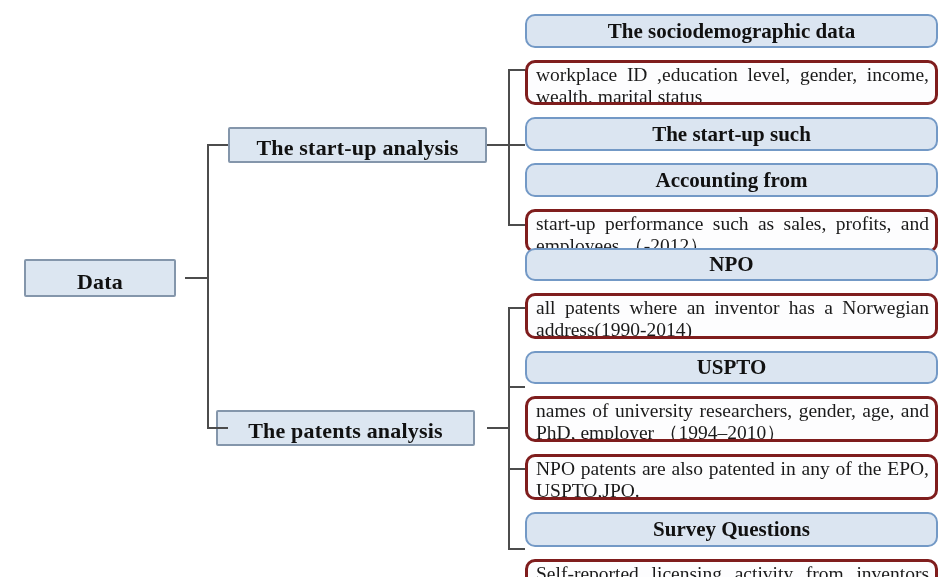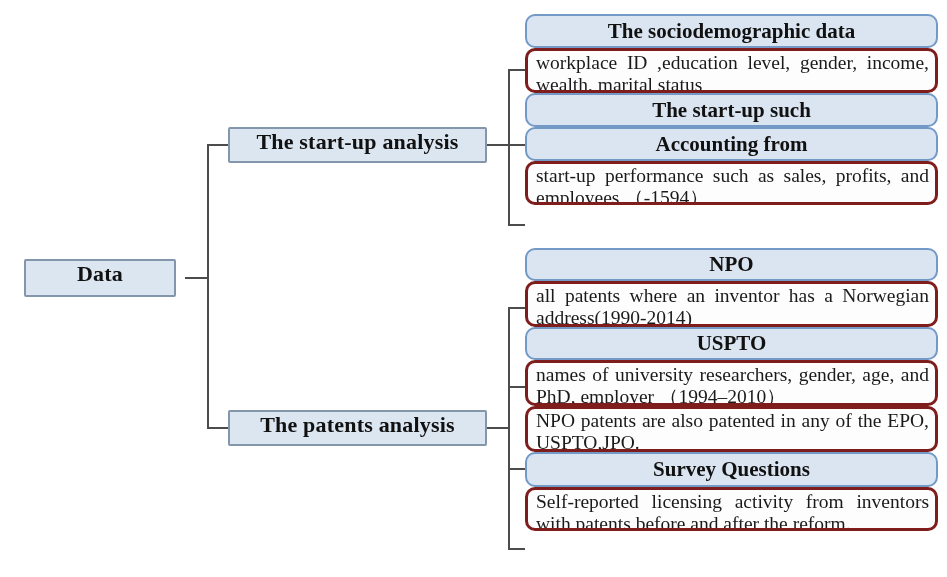--- a/index.html
+++ b/index.html
@@ -5,25 +5,25 @@
   html,body { margin:0; padding:0; background:#ffffff; }
   .stage {
     position:relative; width:947px; height:577px; background:#ffffff;
     font-family:"Liberation Serif","DejaVu Serif",serif; color:#111111;
     overflow:hidden;
   }
   
   .node {
     position:absolute; box-sizing:border-box;
     background:#dce6f1; border:2px solid #8496ab; border-radius:2px;
-    display:flex; align-items:flex-start; justify-content:center;
+    display:flex; align-items:flex-end; justify-content:center;
     font-weight:bold; font-size:22px; letter-spacing:.2px;
   }
   
-  .col { position:absolute; left:525px; width:413px; display:flex; flex-direction:column; }
+  .col { position:absolute; left:525px; width:413px; display:flex; flex-direction:column;gap:12px; }
   .hdr {
     box-sizing:border-box; background:#dbe5f1; border:2px solid #7399c6;
     border-radius:10px; display:flex; align-items:center; justify-content:center;
     font-weight:bold; font-size:21px;
   }
   .desc {
     box-sizing:border-box; background:#fdfdfe; border:3px solid #7f1d1d;
     border-radius:10px; font-size:19.5px; line-height:21.5px;
     padding:1px 6px 0 8px; text-align:justify; overflow:hidden; color:#1a1a1a;
   }
@@ -34,30 +34,30 @@
 
 <div class="stage">
 
   <div class="node" style="left:24px; top:259px; width:152px; height:38px;">
     <span>Data</span>
   </div>
 
   <div class="node" style="left:228px; top:127px; width:259px; height:36px;">
     <span>The start-up analysis</span>
   </div>
-  <div class="node" style="left:228px; top:410px; width:259px; height:36px;">
+  <div class="node" style="left:216px; top:410px; width:259px; height:36px;">
     <span>The patents analysis</span>
   </div>
 
   <div class="col" style="top:14px;">
     <div class="hdr" style="height:34px">The sociodemographic data</div>
     <div class="desc" style="height:45px">workplace ID ,education level, gender, income, wealth, marital status</div>
     <div class="hdr" style="height:34px">The start-up such</div>
     <div class="hdr" style="height:34px">Accounting from</div>
-    <div class="desc" style="height:44px">start-up performance such as sales, profits, and employees （-1594）</div>
+    <div class="desc" style="height:44px">start-up performance such as sales, profits, and employees （-2012）</div>
   </div>
 
   <div class="col" style="top:248px;">
     <div class="hdr" style="height:33px">NPO</div>
     <div class="desc" style="height:46px">all patents where an inventor has a Norwegian address(1990-2014)</div>
     <div class="hdr" style="height:33px">USPTO</div>
     <div class="desc" style="height:46px">names of university researchers, gender, age, and PhD, employer （1994–2010）</div>
     <div class="desc" style="height:46px">NPO patents are also patented in any of the EPO, USPTO,JPO.</div>
     <div class="hdr" style="height:35px">Survey Questions</div>
     <div class="desc" style="height:44px">Self-reported licensing activity from inventors with patents before and after the reform.</div>

